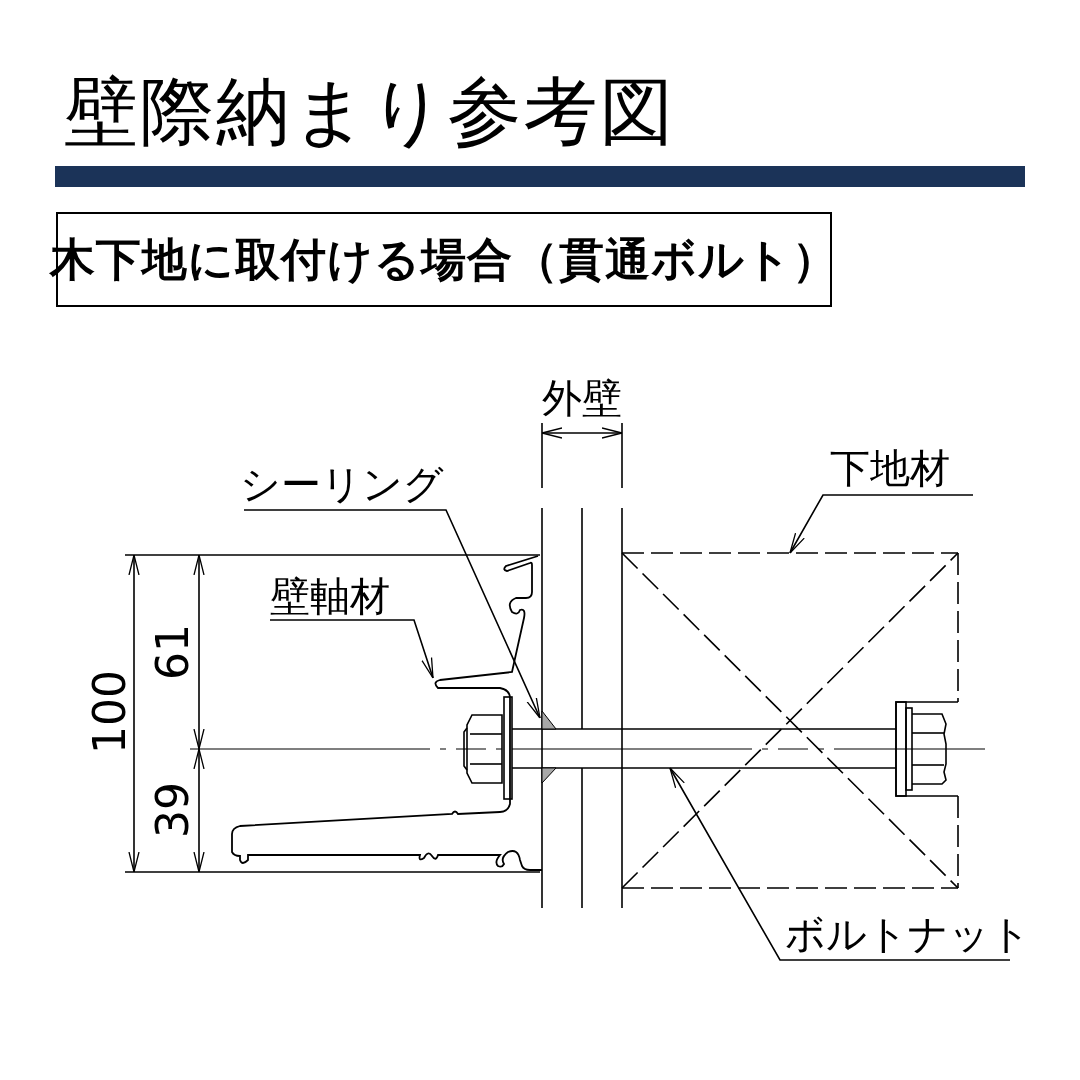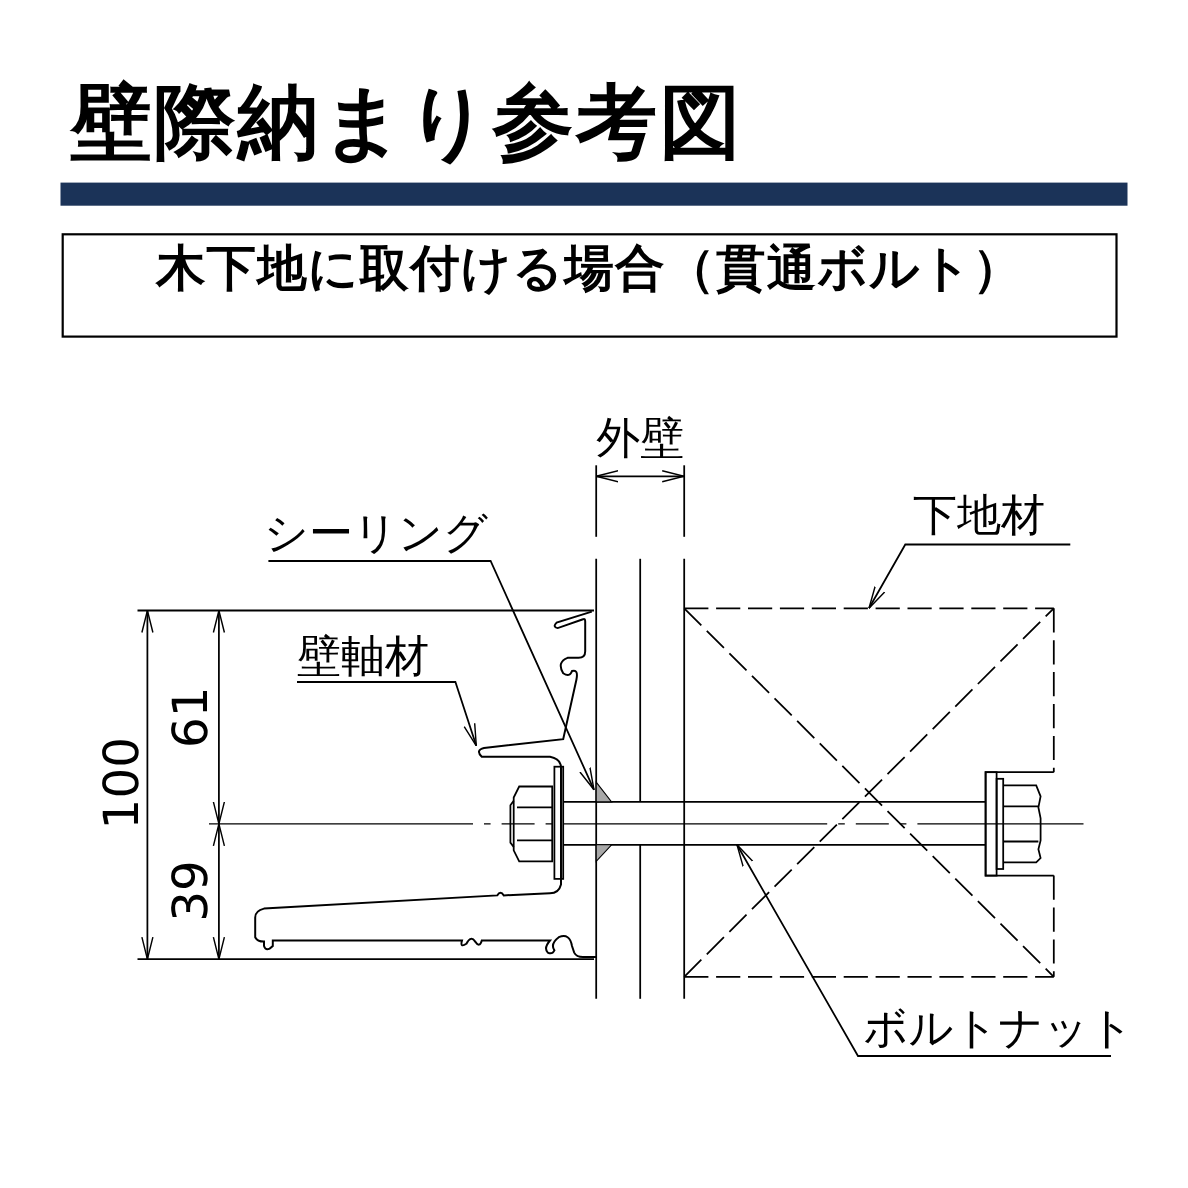--- a/index.html
+++ b/index.html
@@ -1,23 +1,23 @@
 <!DOCTYPE html>
 <html><head>
   <meta charset="utf-8">
   <style>
     html, body { margin: 0; padding: 0; background: #ffffff; }
     body { width: 1080px; height: 1080px; position: relative; overflow: hidden;
            font-family: "DejaVu Sans", "Liberation Sans", sans-serif; color: #000; }
-    .title { position: absolute; left: 64px; top: 66px; font-size: 74px; font-weight: bold;
+    .title { position: absolute; left: 64px; top: 66px; font-size: 74px; font-weight: normal;
              letter-spacing: 2px; line-height: 90px; white-space: nowrap; }
     .title-bar { position: absolute; left: 55px; top: 166px; width: 970px; height: 21px; }
-    .subtitle-box { position: absolute; left: 56px; top: 212px; width: 960px; height: 95px;
+    .subtitle-box { position: absolute; left: 56px; top: 212px; width: 776px; height: 95px;
                     border: 2px solid #000; box-sizing: border-box; display: flex;
-                    align-items: flex-start; justify-content: center; }
+                    align-items: center; justify-content: center; }
     .subtitle { font-size: 45px; font-weight: bold; white-space: nowrap; letter-spacing: 1px; }
     svg.drawing { position: absolute; left: 0; top: 0; }
     .lbl { font-family: "DejaVu Sans", "Liberation Sans", sans-serif; fill: #000; }
   </style>
 </head>
 <body>
 
 <div class="title">壁際納まり参考図</div>
 <div class="title-bar" style="background:#1b3358;"></div>
 

